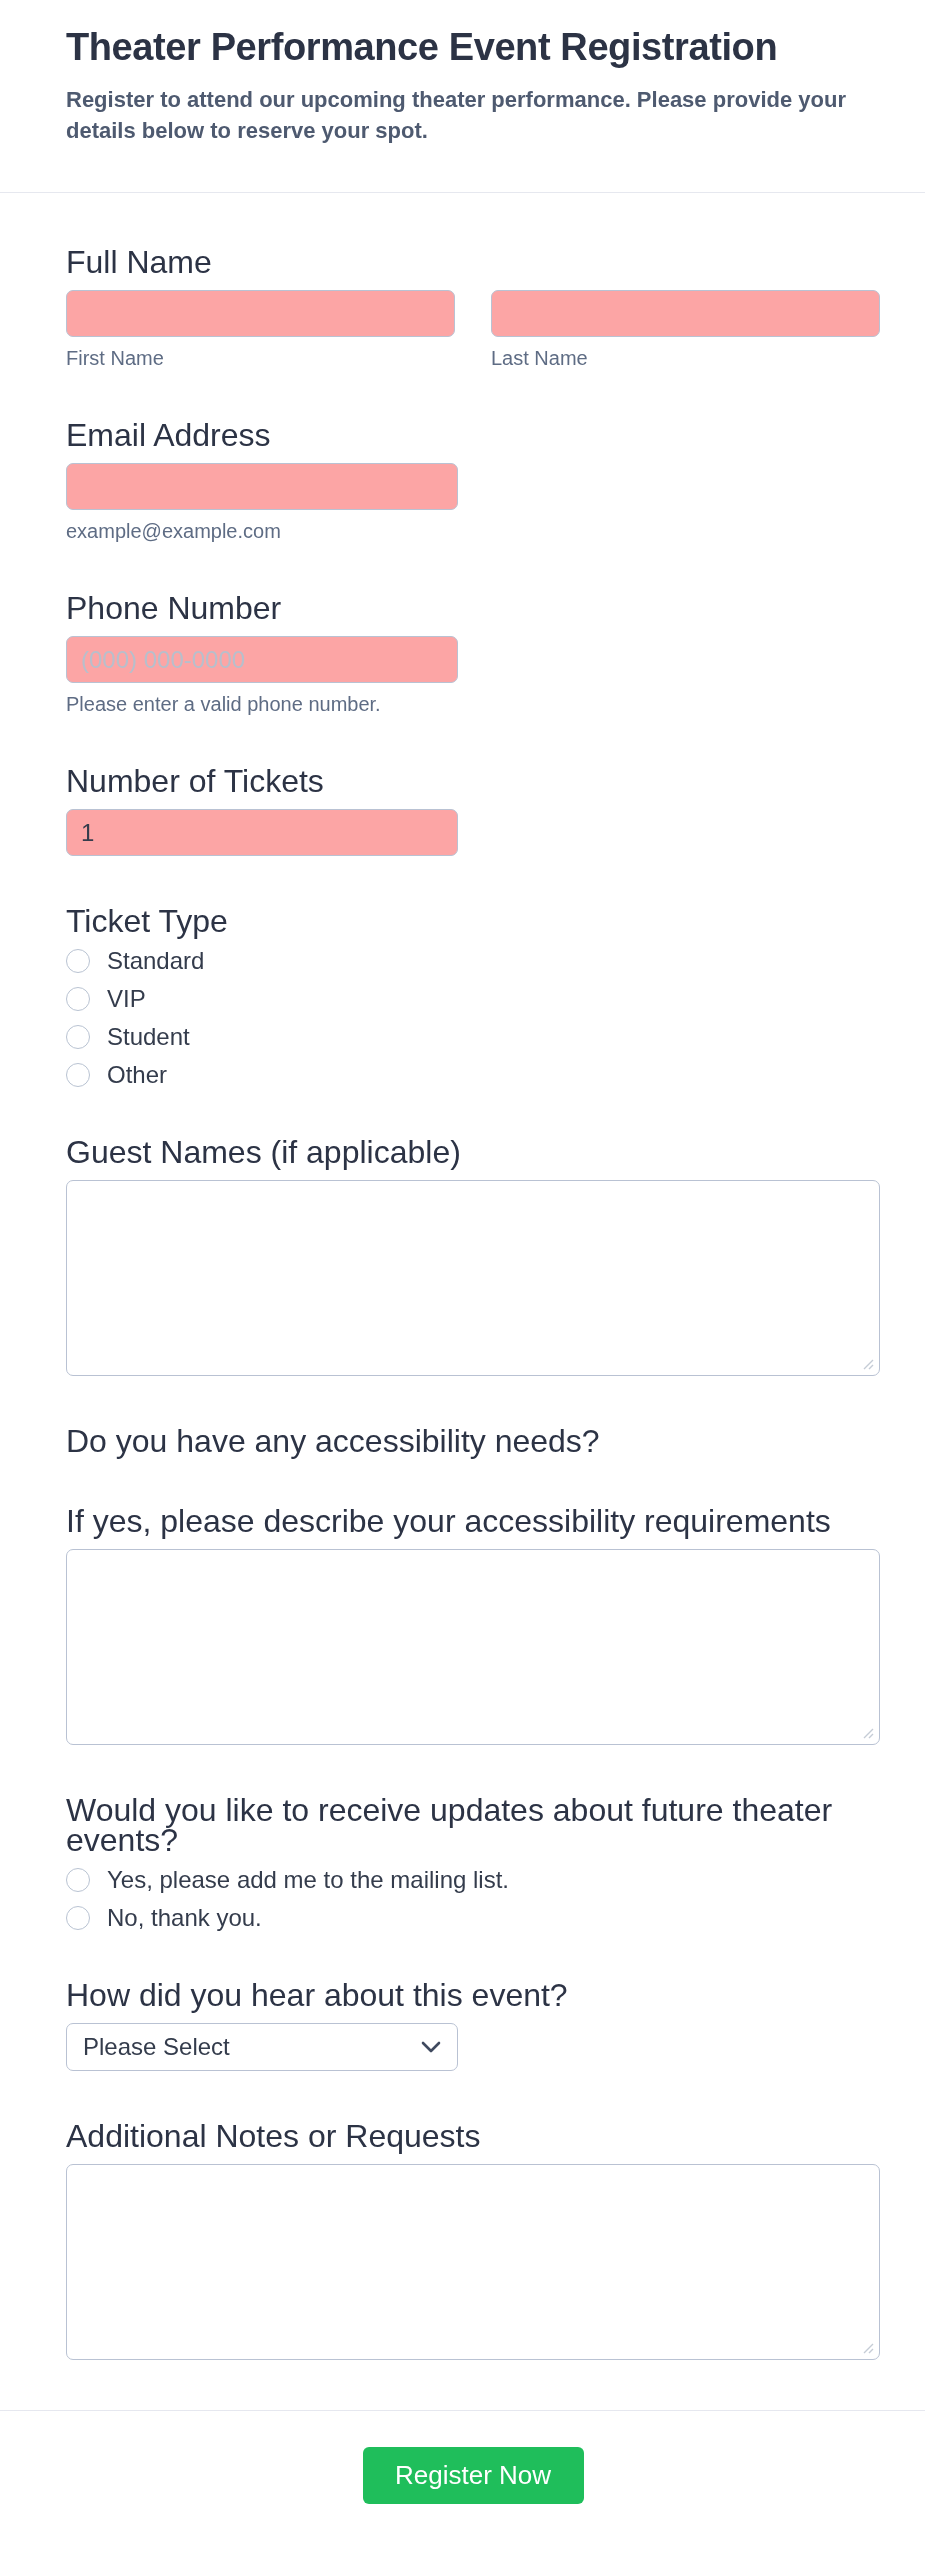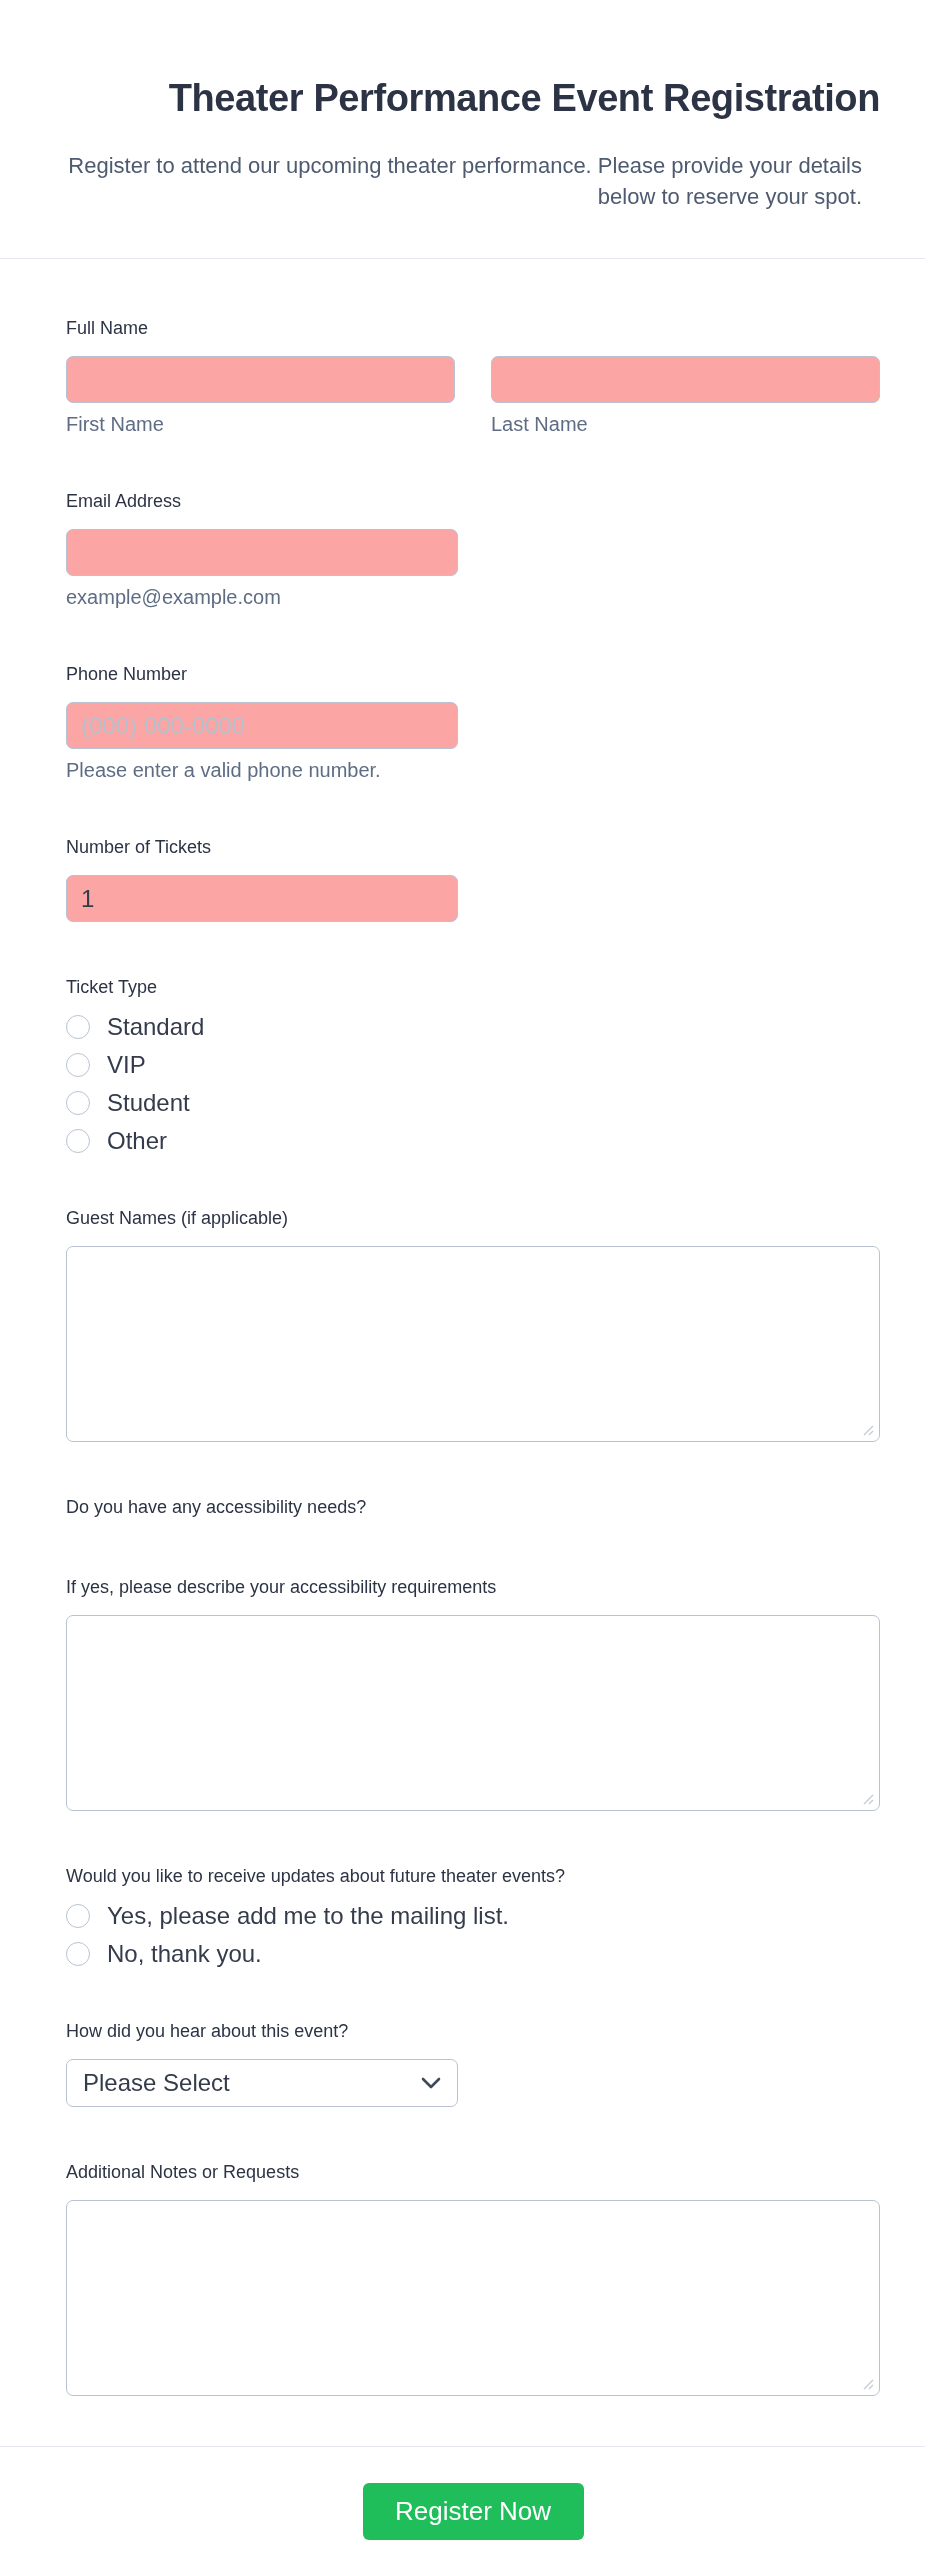--- a/index.html
+++ b/index.html
@@ -1,32 +1,32 @@
 <!DOCTYPE html>
 <html><head>
 <meta charset="utf-8">
 <style>
   html,body{margin:0;padding:0;}
   body{
     width:926px;height:2576px;overflow:hidden;background:#ffffff;
     font-family:"Liberation Sans","DejaVu Sans",sans-serif;color:#2c3345;
   }
-  .header{padding:75px 46px 0 66px;text-align:right;}
+  .header{padding:24px 46px 0 66px;}
   .form-title{
     font-size:38px;font-weight:700;color:#2c3345;margin:0;
     letter-spacing:-0.4px;white-space:nowrap;line-height:46px;
   }
   .form-subtitle{
-    margin-top:29px;font-size:22px;line-height:31px;color:#4e5a70;max-width:796px;
+    margin-top:14px;font-size:22px;line-height:31px;color:#4e5a70;max-width:796px;font-weight:bold;
   }
   .divider{height:1px;background:#e6e8ef;margin-top:46px;}
   .form-body{padding:54px 46px 0 66px;}
   .q{margin-bottom:50px;}
   .q-label{
-    font-size:18px;line-height:30px;font-weight:500;color:#2c3345;margin-bottom:13px;
+    font-size:32px;line-height:30px;font-weight:500;color:#2c3345;margin-bottom:13px;
   }
   .name-row{display:flex;gap:36px;}
   .name-col{flex:1;}
   .text-input{
     display:block;height:47px;border:1px solid #b9c2d3;border-radius:7px;
     padding:0 14px;font-size:24px;color:#343c4c;box-sizing:border-box;
     font-family:"Liberation Sans","DejaVu Sans",sans-serif;background:#fca5a5;outline:none;width:392px;
   }
   .name-col .text-input{width:100%;}
   .text-input::placeholder{color:#b7bfcc;opacity:1;}

